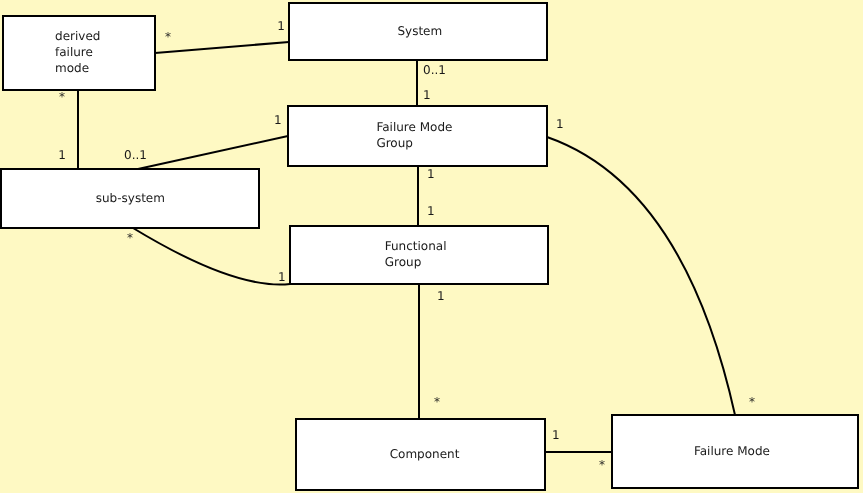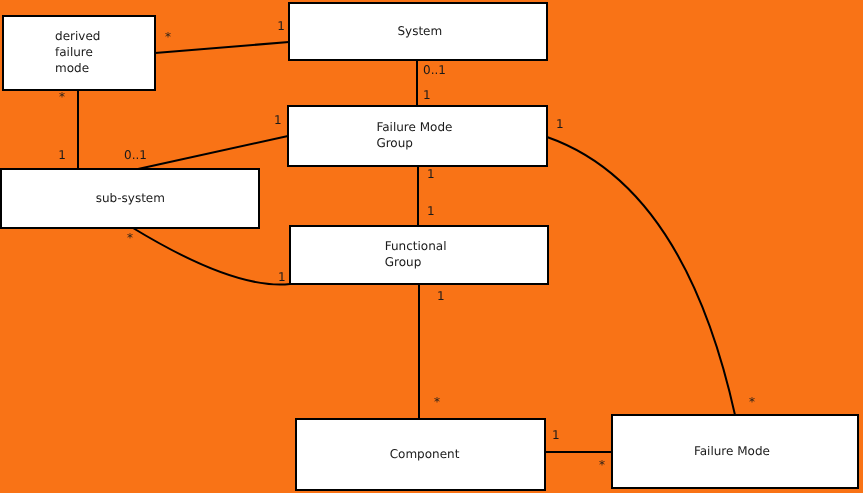--- a/index.html
+++ b/index.html
@@ -8,21 +8,21 @@
     padding: 0;
     background: #ffffff;
   }
   body {
     font-family: "DejaVu Sans", sans-serif;
   }
   #diagram-canvas {
     position: relative;
     width: 863px;
     height: 493px;
-    background: #f97316;
+    background: #fef9c3;
     overflow: hidden;
   }
   #diagram-svg {
     position: absolute;
     top: 0;
     left: 0;
     width: 863px;
     height: 493px;
   }
   .uml-box-rect {

